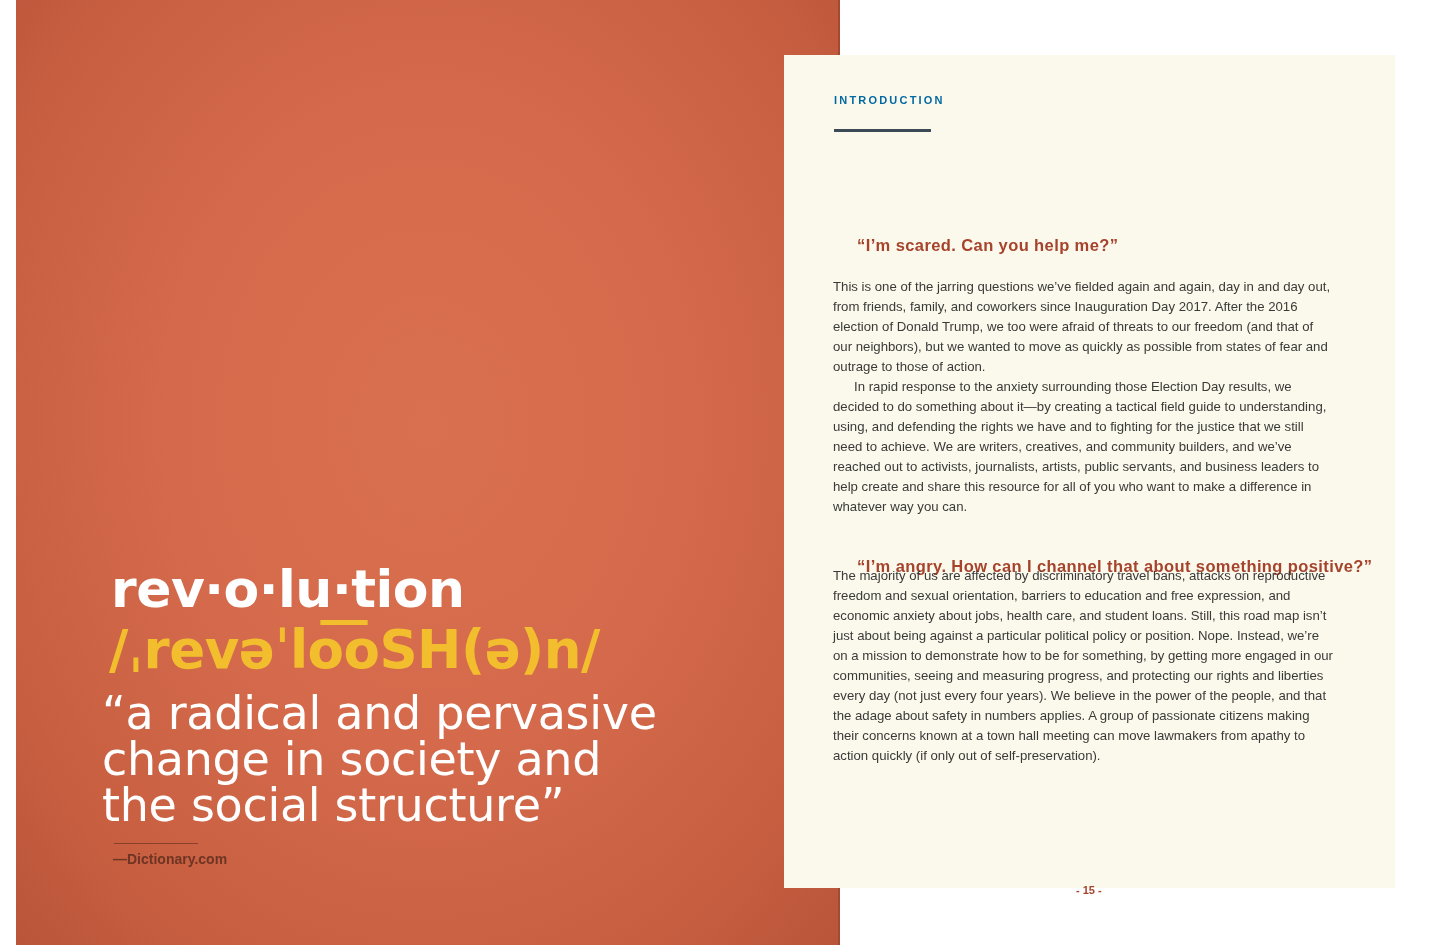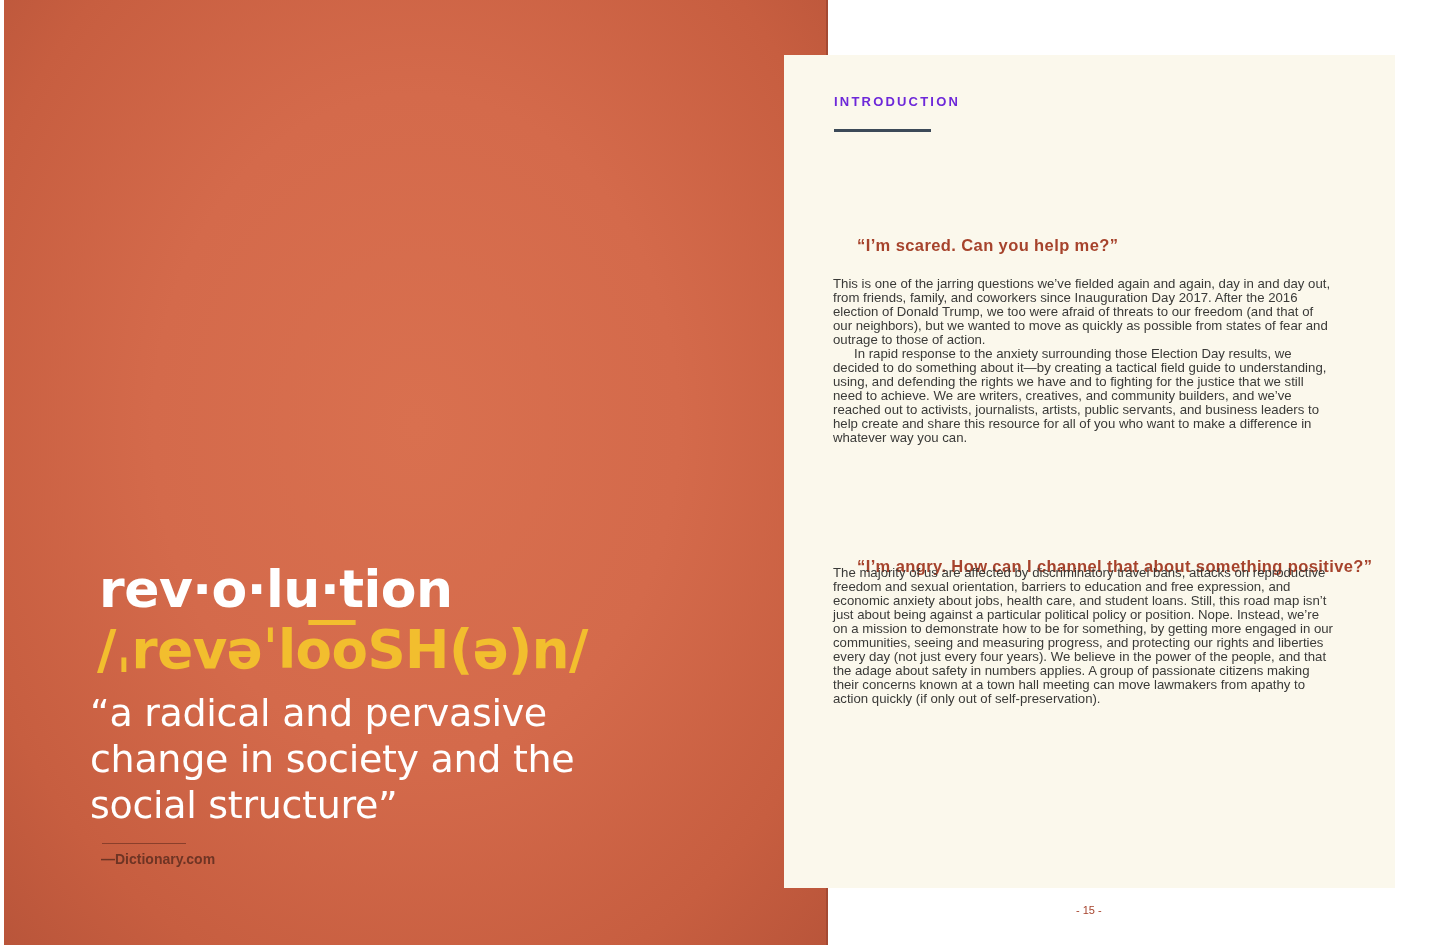--- a/index.html
+++ b/index.html
@@ -1,32 +1,32 @@
 <!DOCTYPE html>
 <html><head>
 <meta charset="utf-8">
 <style>
   html,body{margin:0;padding:0;}
   body{width:1445px;height:945px;position:relative;overflow:hidden;background:#ffffff;font-family:"Liberation Sans",sans-serif;}
-  .left-page{position:absolute;left:4px;top:0;width:824px;height:945px;
+  .left-page{position:absolute;left:16px;top:0;width:824px;height:945px;
     background:radial-gradient(ellipse at 50% 45%, #d9704f 0%, #d46a4b 45%, #c75e40 80%, #b9553a 100%);}
   .left-page .edge{position:absolute;right:0;top:0;width:2px;height:945px;background:#a44a33;}
   .headword{position:absolute;left:95px;top:563px;color:#ffffff;font-family:"DejaVu Sans",sans-serif;font-weight:bold;font-size:52px;letter-spacing:-0.5px;line-height:1;}
   .pron{position:absolute;left:93px;top:623px;color:#f2be2e;font-family:"DejaVu Sans",sans-serif;font-weight:bold;font-size:53px;line-height:1;letter-spacing:-0.5px;}
-  .definition{position:absolute;left:86px;top:690px;width:560px;color:#ffffff;font-family:"DejaVu Sans",sans-serif;font-size:38px;line-height:46px;letter-spacing:-0.3px;}
+  .definition{position:absolute;left:86px;top:690px;width:560px;color:#ffffff;font-family:"DejaVu Sans",sans-serif;font-size:46px;line-height:46px;letter-spacing:-0.3px;}
   .rule{position:absolute;left:98px;top:843px;width:84px;height:1px;background:#8a3f2b;}
   .source{position:absolute;left:97px;top:851px;color:#6e3424;font-family:Liberation Sans, sans-serif;font-weight:bold;font-size:14px;}
   .right-panel{position:absolute;left:784px;top:55px;width:611px;height:833px;background:#fbf8ec;}
-  .section-label{position:absolute;left:834px;top:94px;color:#6d28d9;font-family:"Liberation Sans",sans-serif;font-weight:bold;font-size:13px;letter-spacing:2.2px;}
+  .section-label{position:absolute;left:834px;top:94px;color:#0369a1;font-family:"Liberation Sans",sans-serif;font-weight:bold;font-size:11px;letter-spacing:2.2px;}
   .section-rule{position:absolute;left:834px;top:129px;width:97px;height:3px;background:#3c4a58;}
   .heading{position:absolute;left:833px;color:#a6432c;font-family:"Liberation Sans",sans-serif;font-weight:bold;font-size:16.5px;letter-spacing:0.4px;margin-left:24px;}
-  .body-text{position:absolute;left:833px;width:500px;color:#3a3a38;font-family:"Liberation Sans",sans-serif;font-size:13.2px;line-height:14px;}
+  .body-text{position:absolute;left:833px;width:500px;color:#3a3a38;font-family:"Liberation Sans",sans-serif;font-size:13.2px;line-height:20px;}
   .body-text p{margin:0;}
   .body-text p.indent{text-indent:21px;}
-  .page-num{position:absolute;left:1076px;top:904px;color:#a6432c;font-family:"Liberation Sans",sans-serif;font-size:11px;font-weight:normal;}
+  .page-num{position:absolute;left:1076px;top:884px;color:#a6432c;font-family:"Liberation Sans",sans-serif;font-size:11px;font-weight:bold;}
 </style>
 </head>
 <body>
 
 <div class="left-page">
   <div class="edge"></div>
   <div class="headword">rev·o·lu·tion</div>
   <div class="pron">/ˌrevəˈlo͞oSH(ə)n/</div>
   <div class="definition">“a radical and pervasive change in society and the social structure”</div>
   <div class="rule"></div>

